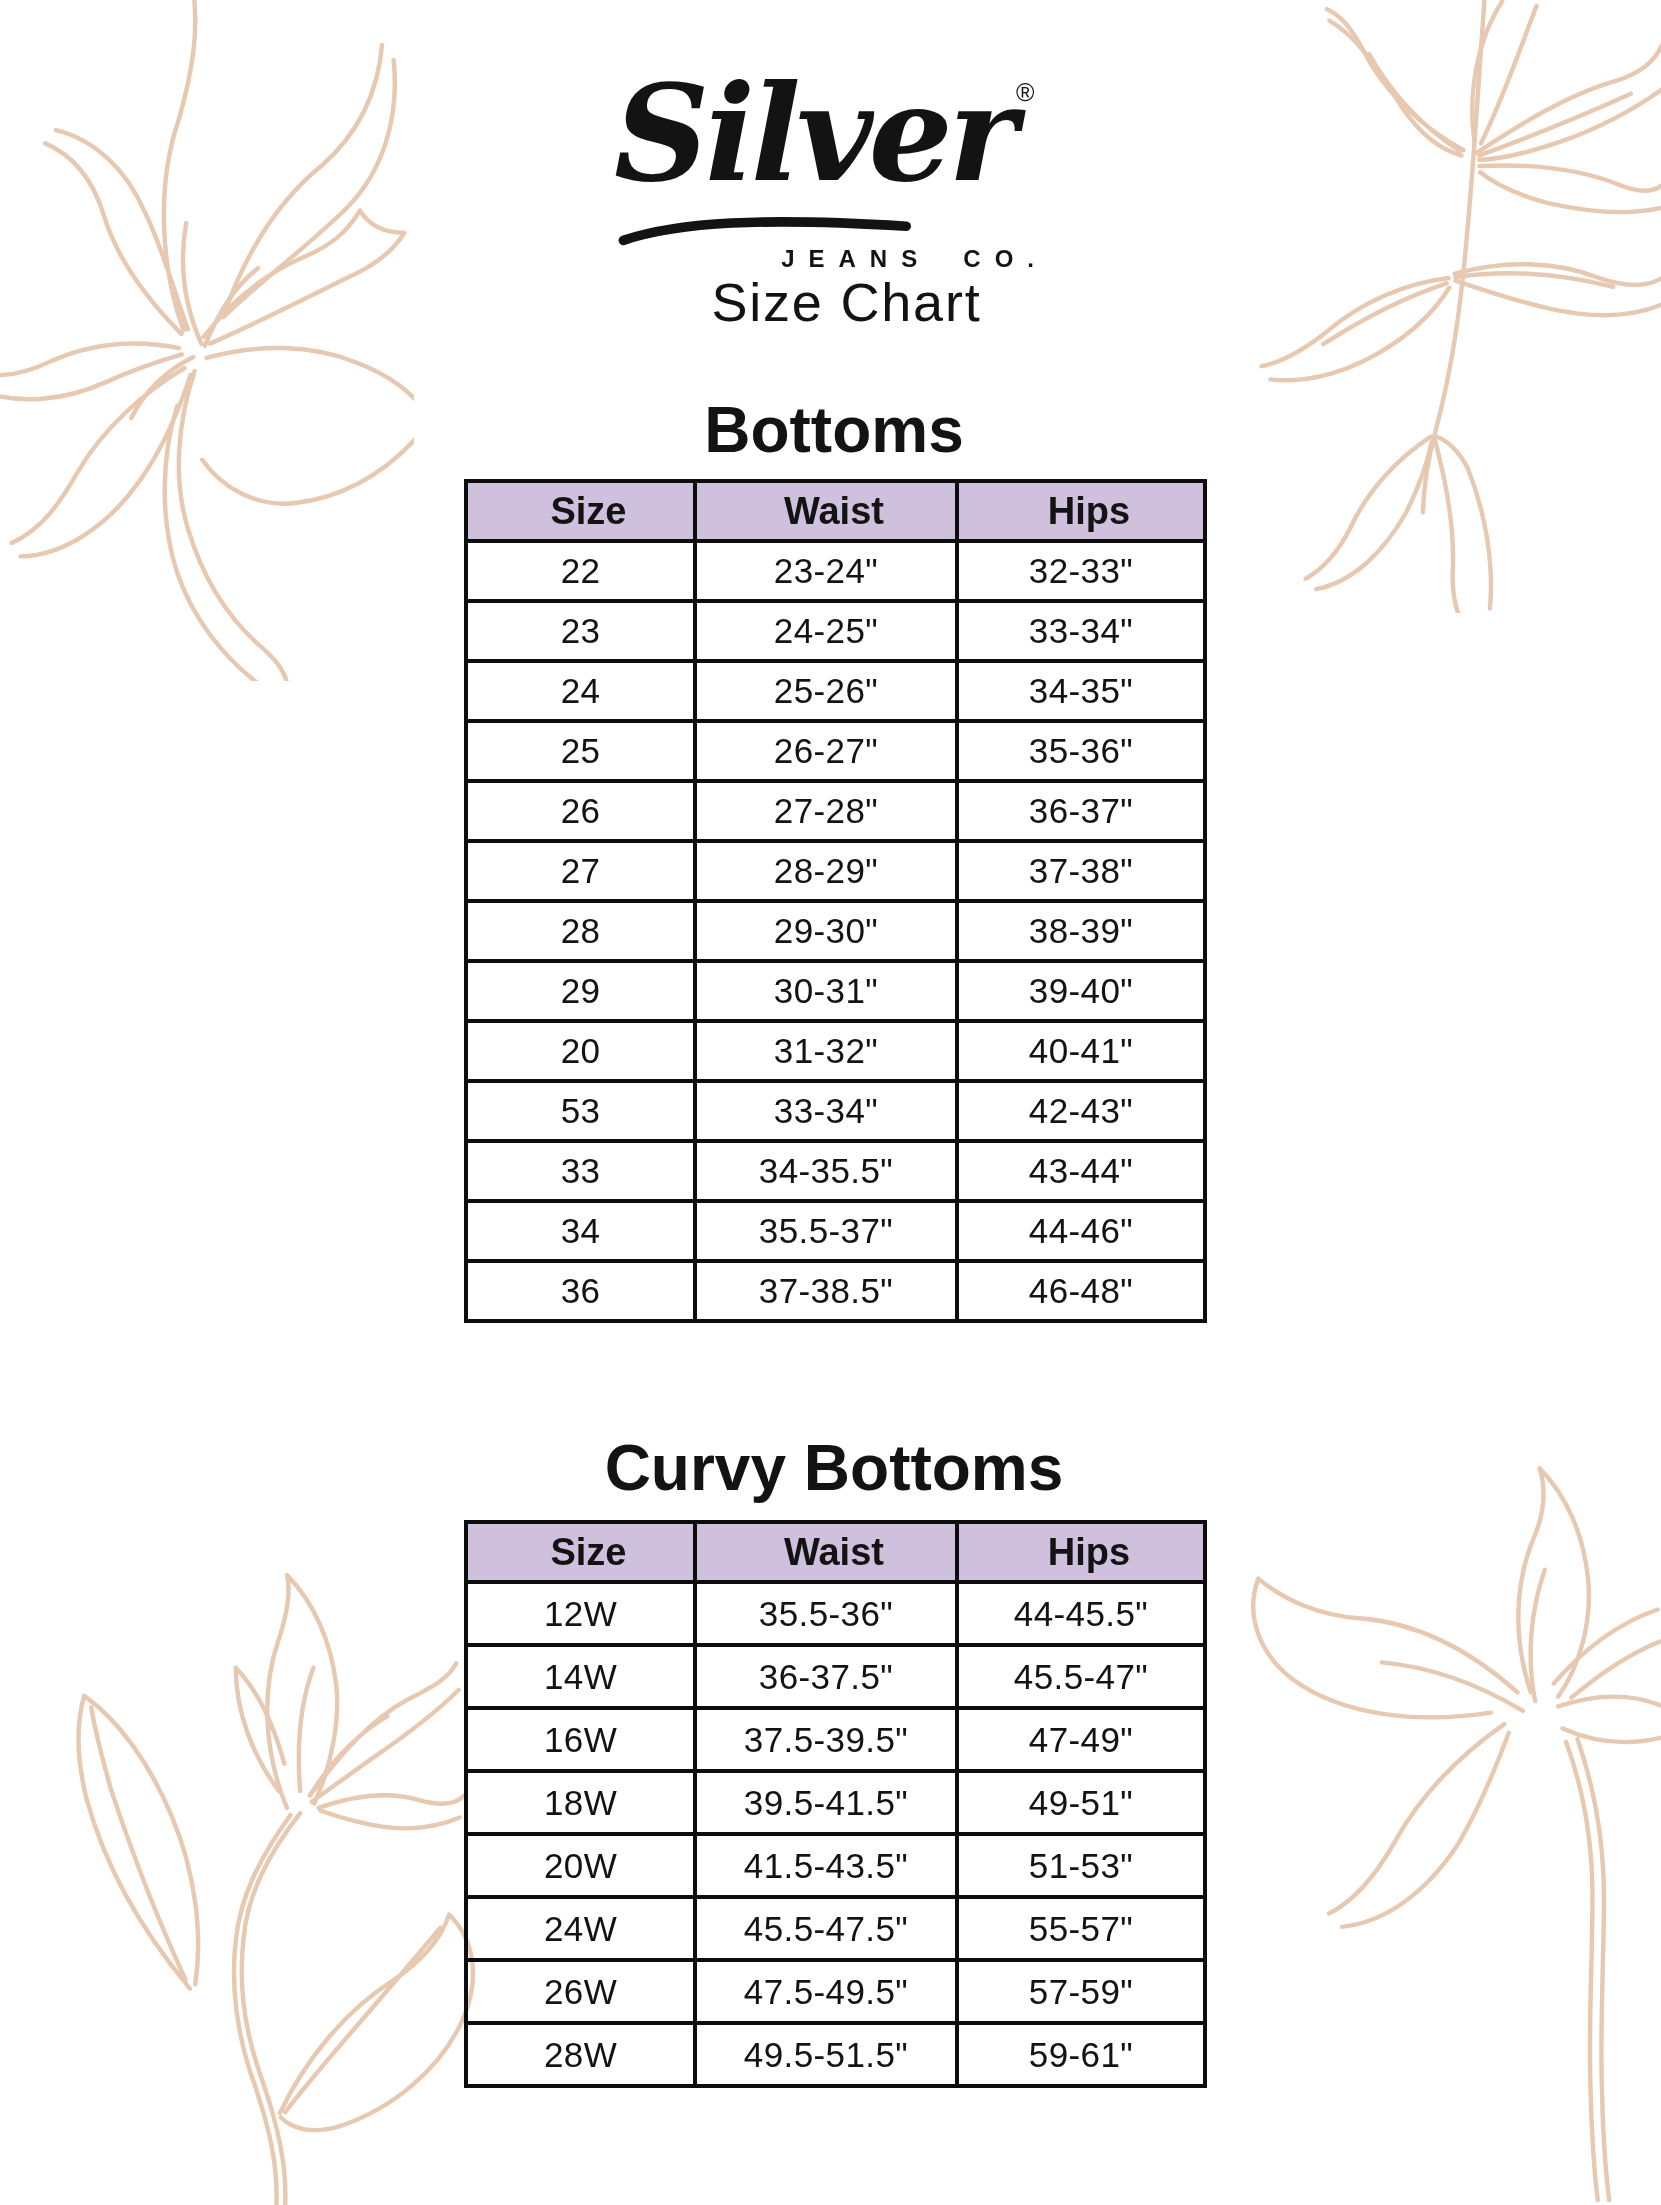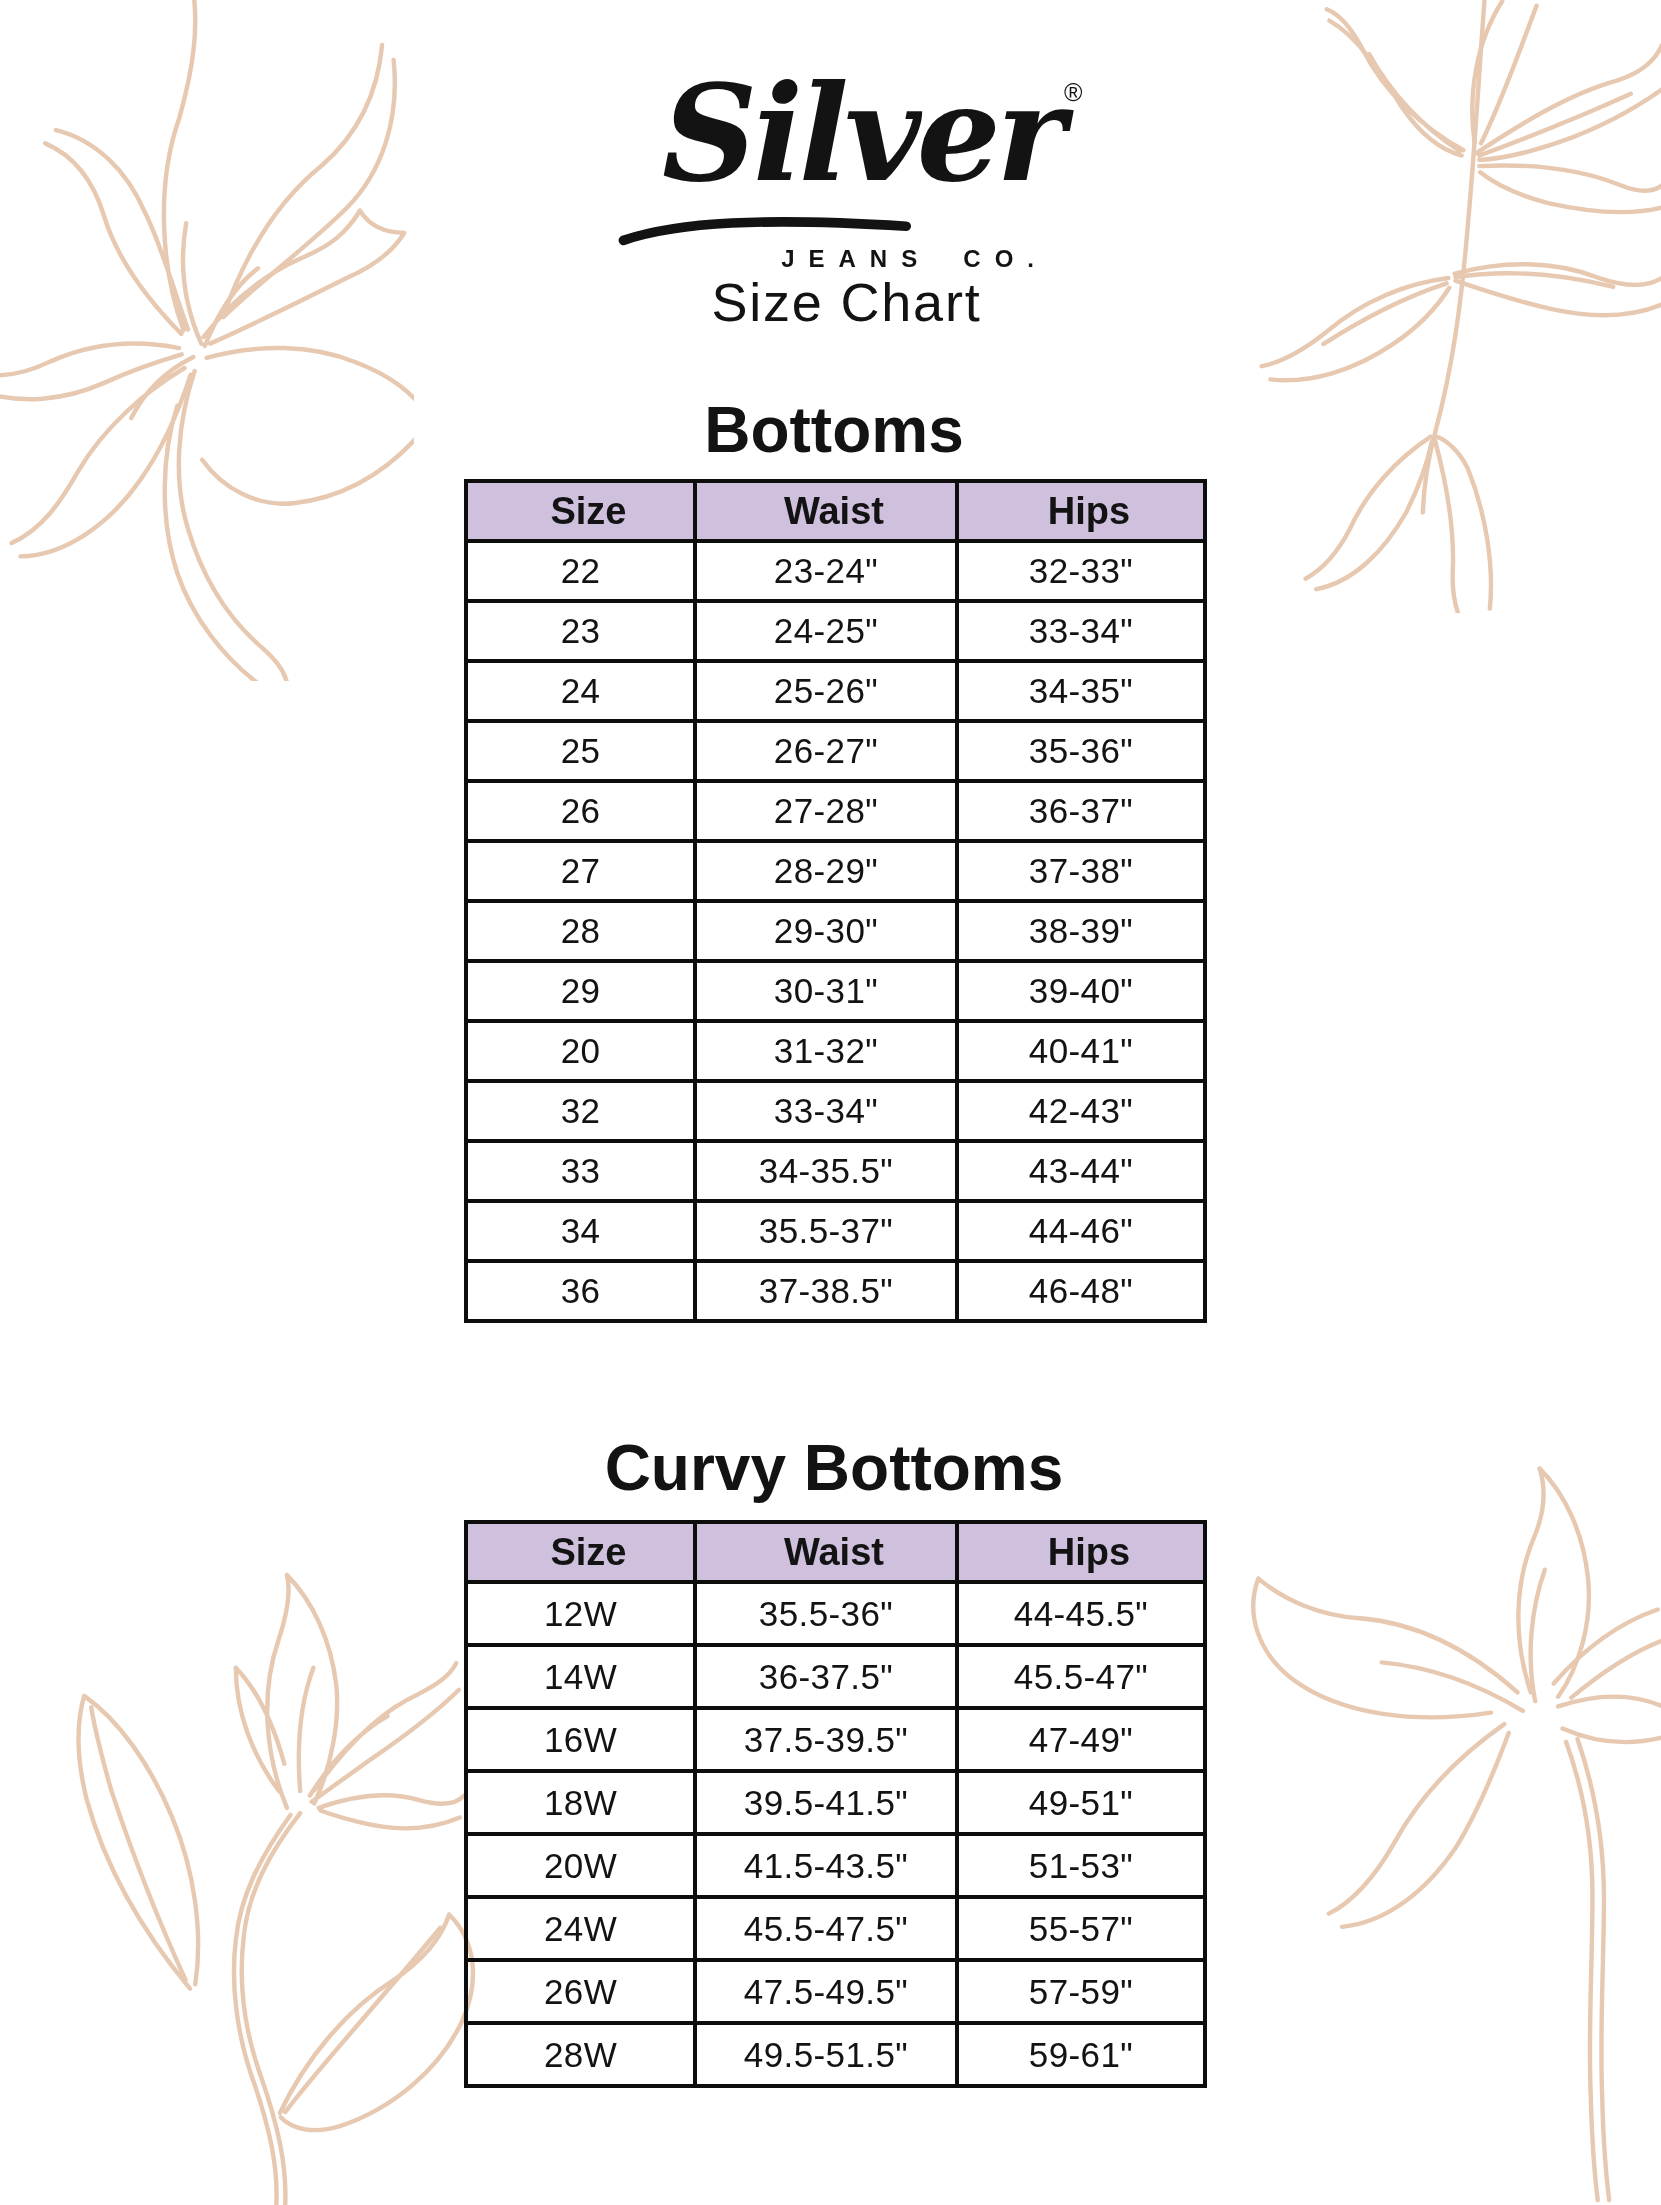--- a/index.html
+++ b/index.html
@@ -12,21 +12,21 @@
 
   .floral{position:absolute;pointer-events:none;}
   .floral path{stroke:var(--floral_line);stroke-width:10;fill:none;stroke-linecap:round;stroke-linejoin:round;}
   .floral.tl{left:-6.6px;top:-6.6px;width:421px;height:688px;}
   .floral.tr{left:1256px;top:-4.4px;width:406px;height:617px;}
   .floral.bl{left:-4.4px;top:1541px;width:529px;height:666px;}
   .floral.br{left:1231px;top:1453px;width:432px;height:752px;}
 
   .logo{position:absolute;left:614px;top:65px;width:434px;height:217px;color:var(--text);}
   .logo-script-row{font-family:"DejaVu Serif",serif;font-style:italic;font-weight:bold;
-    font-size:132px;line-height:1.05;letter-spacing:-4.4px;white-space:nowrap;margin-left:48px;}
+    font-size:132px;line-height:1.05;letter-spacing:-4.4px;white-space:nowrap;}
   .logo-script::first-letter{font-size:1.38em;}
   .logo-reg{font-family:"Liberation Sans",sans-serif;font-style:normal;font-weight:400;
     font-size:25px;position:relative;top:-79px;left:2.6px;letter-spacing:0;}
   .logo-swoosh{position:absolute;left:2.6px;top:148px;width:300px;height:37px;}
   .logo-swoosh path{stroke:var(--text);stroke-width:22;fill:none;stroke-linecap:round;}
   .logo-sub{position:absolute;top:180px;right:0;font-size:24px;font-weight:700;
     letter-spacing:14px;word-spacing:11.5px;white-space:nowrap;}
 
   .page-title{position:absolute;top:259px;left:0;width:100%;margin:16px;text-align:center;
     font-size:54px;font-weight:400;letter-spacing:1.8px;color:var(--text);line-height:1;}
@@ -204,21 +204,21 @@
           <td>29</td>
           <td>30-31"</td>
           <td>39-40"</td>
         </tr>
         <tr>
           <td>20</td>
           <td>31-32"</td>
           <td>40-41"</td>
         </tr>
         <tr>
-          <td>32</td>
+          <td>53</td>
           <td>33-34"</td>
           <td>42-43"</td>
         </tr>
         <tr>
           <td>33</td>
           <td>34-35.5"</td>
           <td>43-44"</td>
         </tr>
         <tr>
           <td>34</td>

